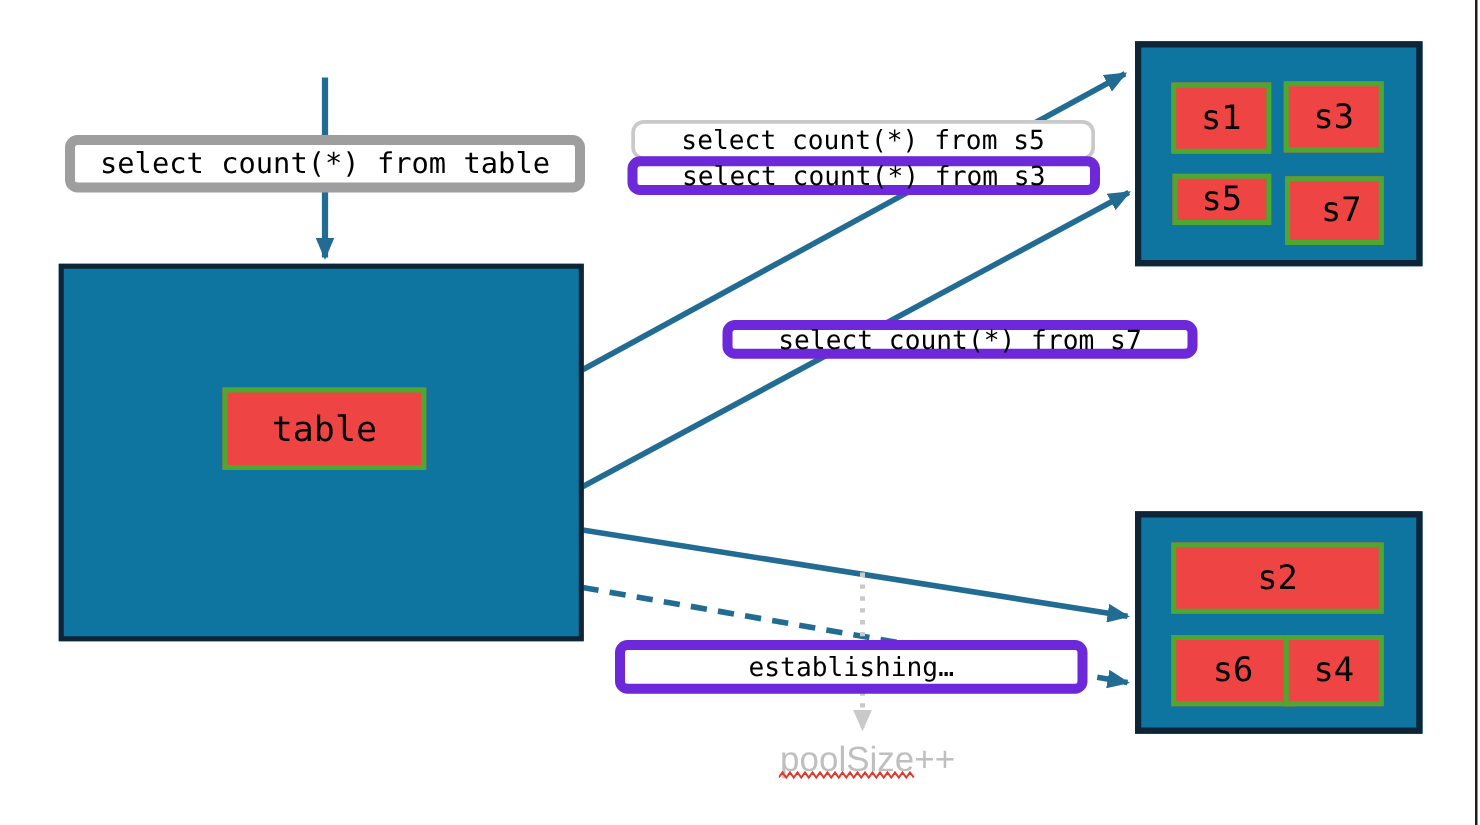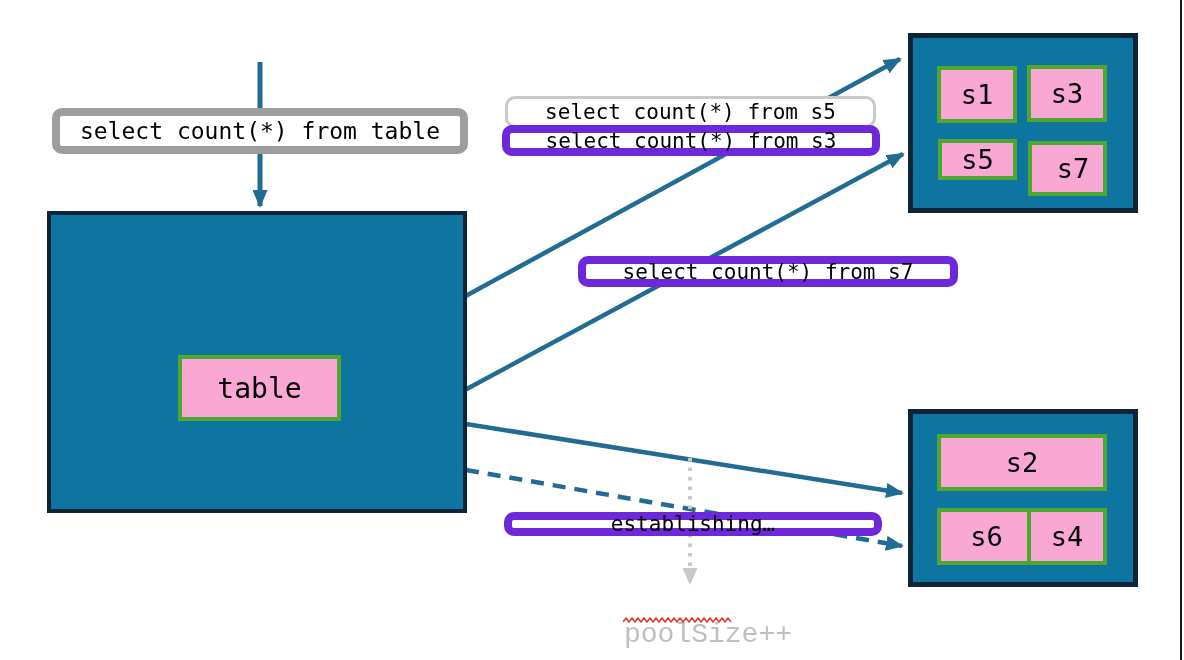--- a/index.html
+++ b/index.html
@@ -19,29 +19,29 @@
   .qlabel.big{font-size:23px;border-color:#9e9e9e;}
   
   .node{
     position:absolute;z-index:3;box-sizing:border-box;
     background:#0e75a1;border:4px solid #0d2537;
   }
   .pool{border-width:5px;}
   
   .shard{
     position:absolute;z-index:4;box-sizing:border-box;
-    background:#f9a8d4;border:4px solid #4ea72e;
+    background:#ef4444;border:4px solid #4ea72e;
     display:flex;align-items:center;justify-content:center;
     font-size:27px;color:#000;
   }
-  .table-chip{font-size:28px;margin-top:45px;}
+  .table-chip{font-size:28px;}
   .pool-note{
     position:absolute;z-index:2;
-    font-family:Liberation Mono, monospace;
-    font-size:28px;color:#bfbfbf;white-space:nowrap;margin-top:27px;
+    font-family:Liberation Sans, sans-serif;
+    font-size:28px;color:#bfbfbf;white-space:nowrap;
   }
   .squiggle{position:absolute;z-index:2;}
   .slide-edge{position:absolute;z-index:5;background:#1c1c1c;}
 </style>
 </head>
 <body>
 
 <div class="canvas">
 
   <svg class="arrows" width="1184" height="660" viewBox="0 0 1184 660">
@@ -77,21 +77,21 @@
 
   <div class="qlabel" style="left:502px;top:125px;width:378px;height:31px;">
     <span>select count(*) from s3</span>
   </div>
 
   <div class="qlabel" style="left:578px;top:256px;width:380px;height:31px;">
     <span>select count(*) from s7</span>
   </div>
 
 
-  <div class="qlabel" style="left:504px;top:512px;width:378px;height:24px;">
+  <div class="qlabel" style="left:492px;top:512px;width:378px;height:43px;">
     <span>establishing…</span>
   </div>
 
   <div class="node" style="left:47px;top:211px;width:420px;height:302px;"></div>
   <div class="shard table-chip" style="left:178px;top:310px;width:163px;height:66px;">
     <span>table</span>
   </div>
 
   <div class="node pool" style="left:908px;top:33px;width:230px;height:180px;"></div>
   <div class="shard" style="left:937px;top:66px;width:80px;height:57px;">

